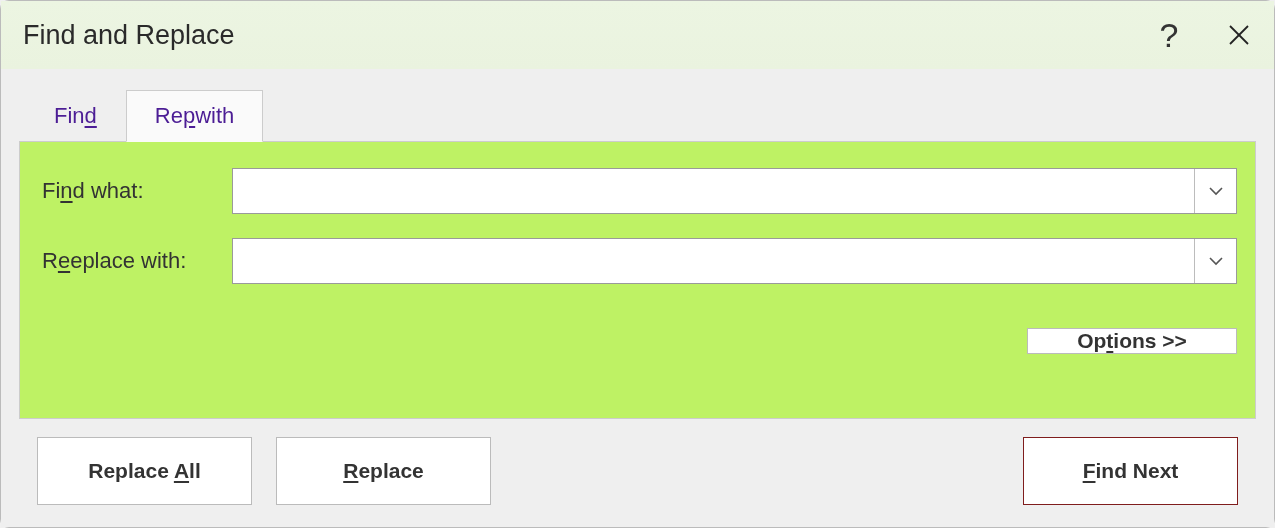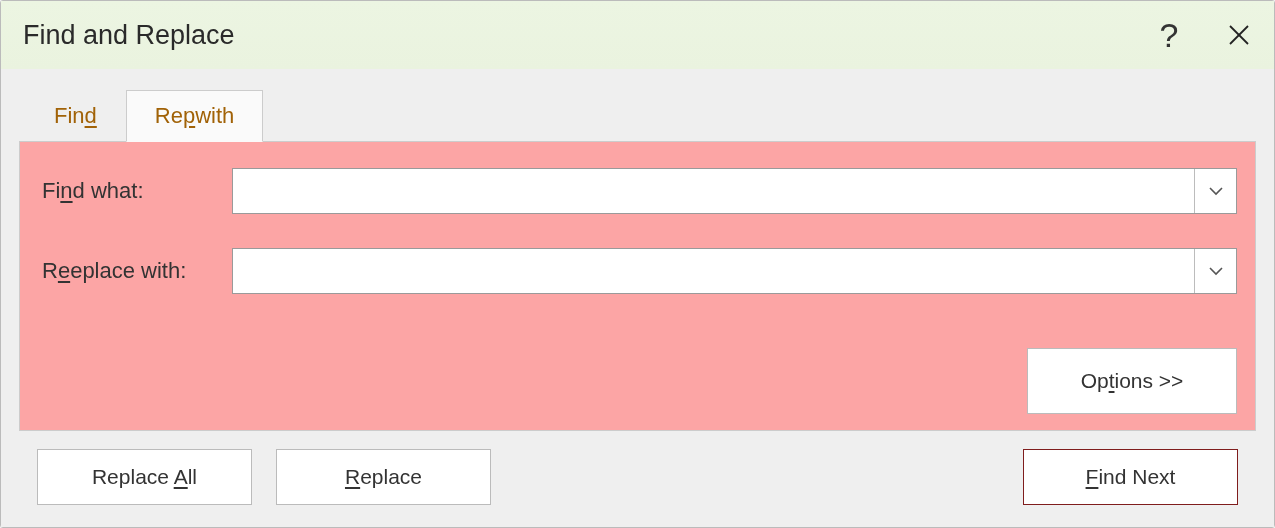--- a/index.html
+++ b/index.html
@@ -14,21 +14,21 @@
       height: 528px;
       background: #f0f0f0;
       overflow: hidden;
     }
     .dialog {
       width: 100%;
       height: 100%;
       display: flex;
       flex-direction: column;
       border: 1px solid #bbb;
-      border-radius: 3px;
+      border-radius: 9px;
     }
     .titlebar {
       height: 68px;
       background: linear-gradient(180deg, #ecf5e2 0%, #eaf3df 100%);
       display: flex;
       align-items: center;
       padding-left: 22px;
     }
     .titlebar-title {
       font-size: 27px;
@@ -67,40 +67,40 @@
       display: flex;
       flex-direction: column;
     }
     .tabs-row {
       display: flex;
       margin-left: 6px;
     }
     .tab {
       padding: 12px 28px 12px 28px;
       font-size: 22px;
-      color: #a16207;
+      color: #4c1d95;
       cursor: pointer;
       border: 1px solid transparent;
       position: relative;
       top: 1px;
     }
     .tab.active {
       background: #fafafa;
       border: 1px solid #ccc;
       border-bottom: 1px solid #fafafa;
       z-index: 2;
     }
     .panel {
       border: 1px solid #ccc;
-      background: #fca5a5;
+      background: #bef264;
       flex: 1;
       padding: 26px 18px 16px 22px;
       display: flex;
       flex-direction: column;
-      gap: 34px;
+      gap: 24px;
     }
     .form-row {
       display: flex;
       align-items: center;
     }
     .form-label {
       width: 190px;
       font-size: 22px;
       color: #333;
     }
@@ -137,36 +137,37 @@
     .options-row {
       display: flex;
       justify-content: flex-end;
       margin-top: 20px;
     }
     .btn {
       background: #fff;
       border: 1px solid #bbb;
       font-size: 21px;
       color: #333;
-      padding: 20px 0;
+      padding: 0 0;
       cursor: pointer;
       text-align: center;
+      font-weight: bold;
     }
     .options-btn {
       width: 210px;
     }
     .footer {
       background: #efefef;
       padding: 18px 18px 22px 18px;
       display: flex;
       gap: 24px;
     }
     .footer .btn {
       width: 215px;
-      height: 56px;
+      height: 68px;
       display: flex;
       align-items: center;
       justify-content: center;
     }
     .footer .spacer {
       flex: 1;
     }
     .btn.default {
       border: 1px solid #7f1d1d;
     }

